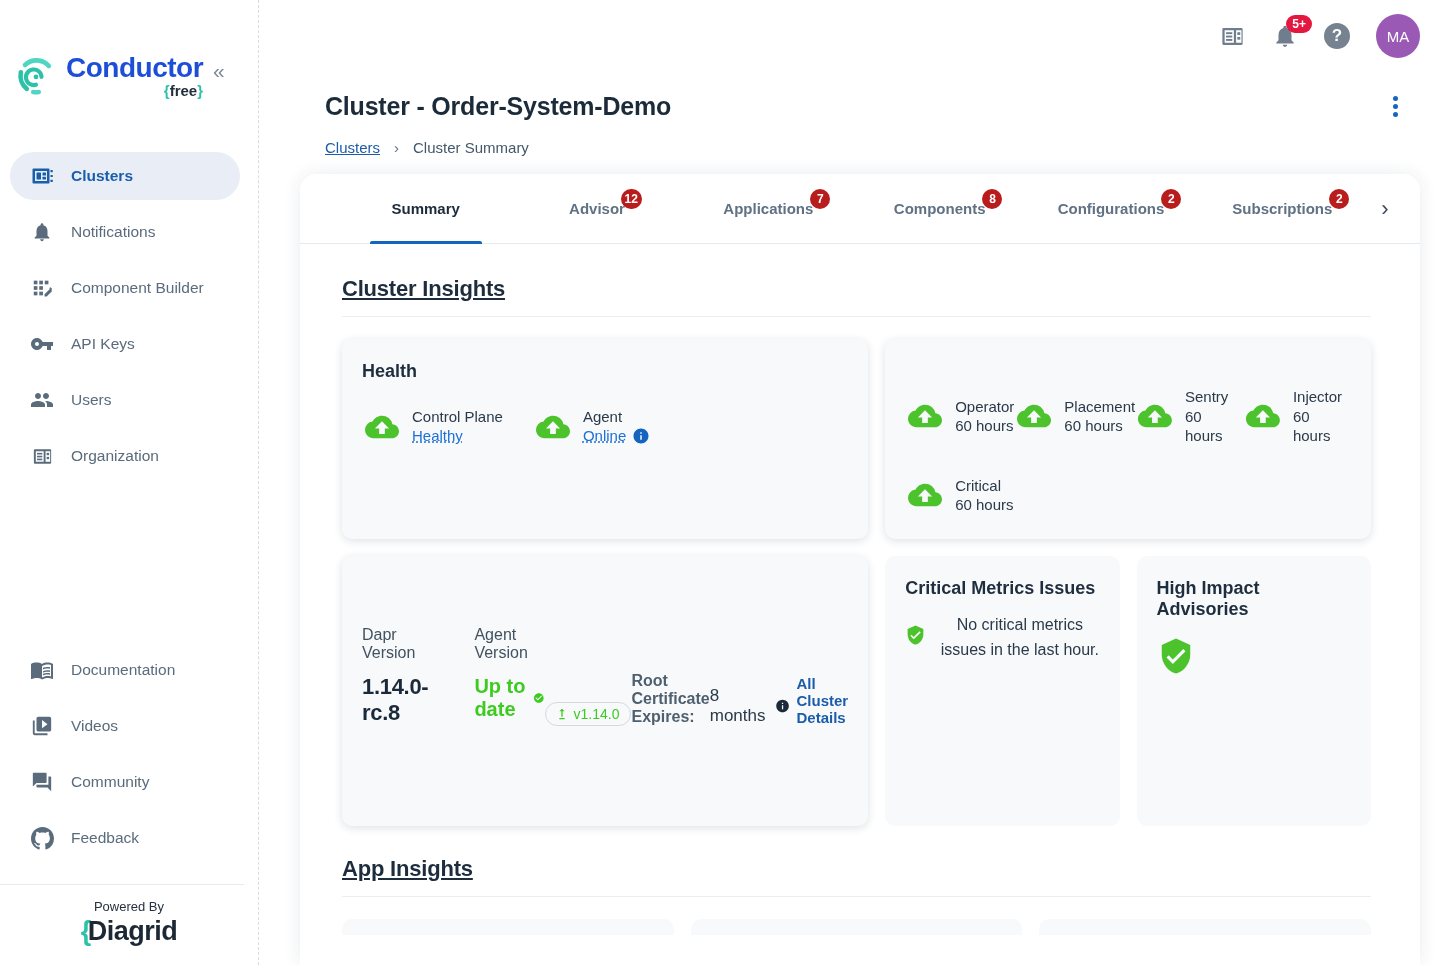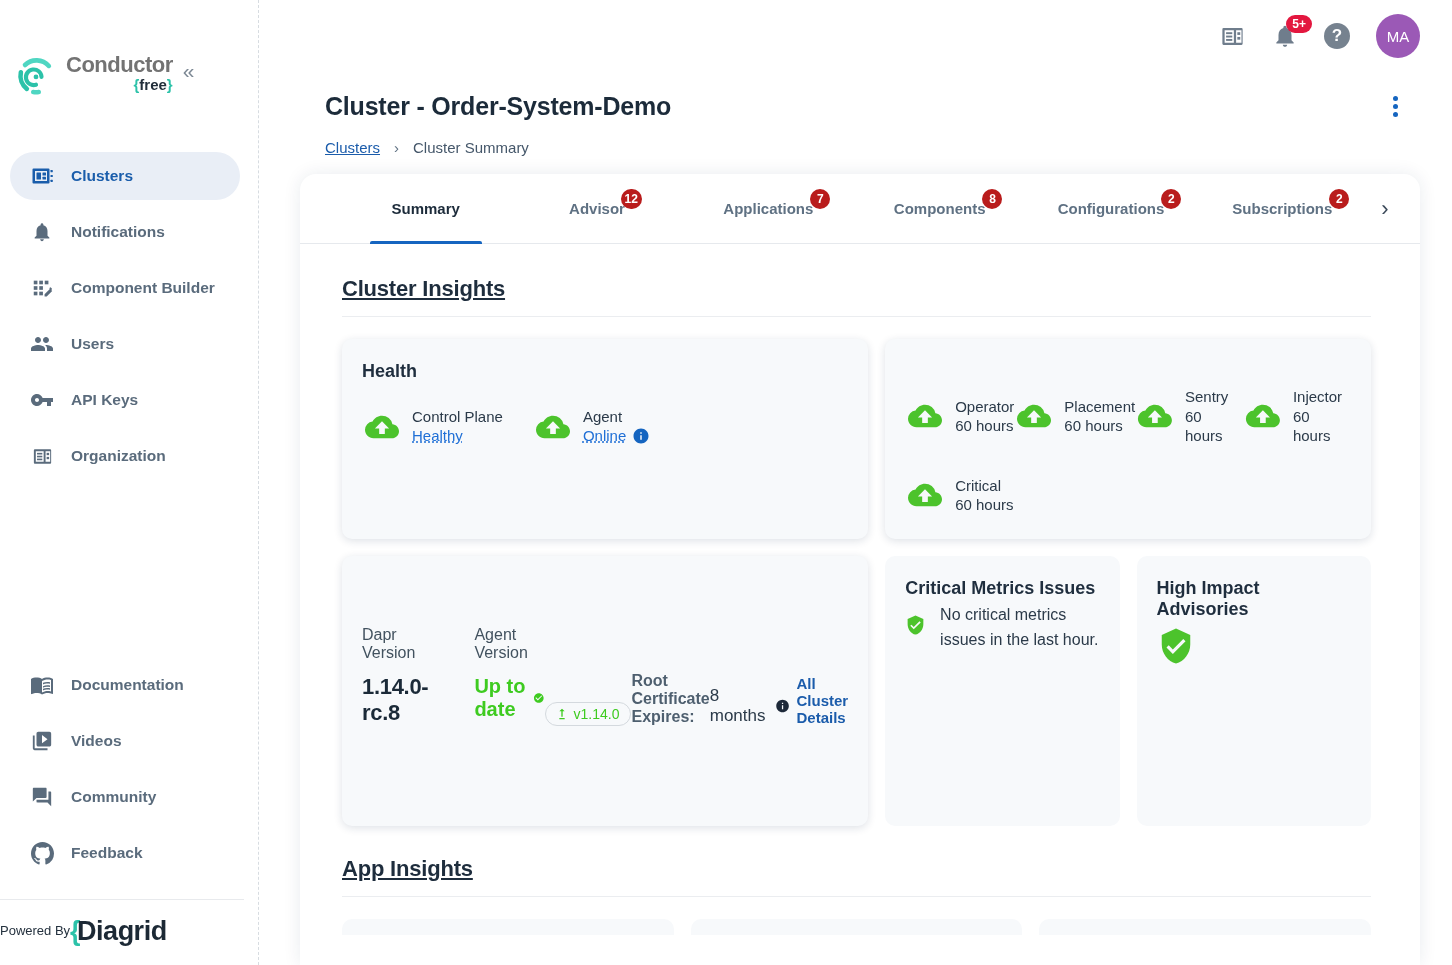--- a/index.html
+++ b/index.html
@@ -6,38 +6,38 @@
   html,body { width:1452px; height:965px; overflow:hidden; background:#ffffff;
               font-family:"Liberation Sans", sans-serif; color:#2b3a49; }
   body { display:flex; }
 
   
   .sidebar { width:259px; min-width:259px; height:100%; border-right:1px dashed #d7dce1;
              display:flex; flex-direction:column; background:#fff; }
   .logo-row { display:flex; align-items:flex-start; margin:52px 0 0 14px; }
   .logo-mark { margin-top:2px; }
   .logo-text-col { display:flex; flex-direction:column; margin-left:8px; }
-  .logo-name { font-size:22px; font-weight:700; color:#737373; letter-spacing:-0.5px; }
+  .logo-name { font-size:28px; font-weight:700; color:#1d4ed8; letter-spacing:-0.5px; }
   .logo-tier { align-self:flex-end; font-size:15px; font-weight:700; color:#222e3a; margin-top:-2px; }
   .logo-tier .brace { color:#2cc2a9; font-weight:700; }
   .collapse-btn { margin-left:10px; margin-top:8px; font-size:21px; color:#7b8793; cursor:pointer; line-height:1; }
 
   .nav { margin-top:46px; display:flex; flex-direction:column; }
   .nav-item { display:flex; align-items:center; height:48px; margin:4px 18px 4px 10px;
               padding-left:20px; border-radius:26px; cursor:pointer; }
   .nav-item .nav-icon { width:24px; height:24px; display:flex; align-items:center; justify-content:center; }
-  .nav-item .nav-label { margin-left:17px; font-size:15.5px; font-weight:700; color:#5a6b7c; }
+  .nav-item .nav-label { margin-left:17px; font-size:15.5px; font-weight:400; color:#5a6b7c; }
   .nav-item svg { fill:#5a6b7c; }
   .nav-item.active { background:#e9eef6; }
   .nav-item.active .nav-label { color:#1a5dab; font-weight:700; }
   .nav-item.active svg { fill:#1a5dab; }
   .sidebar-spacer { flex:1; }
   .nav.bottom { margin-top:0; margin-bottom:8px; }
   .sidebar-divider { border-top:1px solid #e8eaed; margin:10px 14px 0 0; }
-  .powered { display:flex; flex-direction:row; align-items:center; padding:14px 0 18px 0; }
+  .powered { display:flex; flex-direction:column; align-items:center; padding:14px 0 18px 0; }
   .powered-by { font-size:13px; color:#24313e; }
   .diagrid-logo { font-size:27px; font-weight:700; color:#1c2935; letter-spacing:-0.5px; margin-top:2px; }
   .diagrid-logo .brace { color:#2cc2a9; margin-right:-3px; }
 
   
   .main { flex:1; display:flex; flex-direction:column; height:100%; }
   .top-icons { display:flex; align-items:center; justify-content:flex-end; gap:26px;
                margin:14px 32px 0 0; height:44px; }
   .hicon { color:#6f7d8c; display:flex; align-items:center; position:relative; cursor:pointer; }
   .hicon svg { fill:#6f7d8c; }
@@ -107,21 +107,21 @@
   .v-uptodate { font-size:20px; font-weight:700; color:#3ecb20; margin-top:13px;
                 display:flex; align-items:center; gap:7px; }
   .chip { display:inline-flex; align-items:center; gap:4px; border:1px solid #d4d9de; border-radius:14px;
           padding:3px 11px 3px 8px; margin-top:13px; background:#fff0; }
   .chip-label { font-size:14px; color:#3ecb20; }
   .cert-label { font-size:16px; font-weight:700; color:#4e5f6f; margin-top:18px; }
   .cert-value-row { display:flex; align-items:center; gap:7px; margin-top:11px; font-size:17px; color:#2b3a49; }
   .details-link { font-size:15px; font-weight:700; color:#1b5cab; margin-top:26px; margin-left:6px; cursor:pointer; }
   .version-inner { display:flex; flex-direction:row; align-items:flex-end;margin-top:48px; }
 
-  .shield-row { display:flex; align-items:flex-start; gap:14px; margin-top:4px; }
+  .shield-row { display:flex; align-items:flex-start; gap:14px; margin-top:14px;text-align:center; }
   .shield-msg { font-size:16px; color:#2b3a49; line-height:1.55; max-width:230px; }
 
   .partial-card { background:#f7f9fb; border-radius:10px 10px 0 0; height:16px; }
   .partial-grid { display:grid; grid-template-columns:1fr 1fr 1fr; gap:17px; margin-top:22px; }
 </style>
 </head>
 <body>
 
 <aside class="sidebar">
   <div class="logo-row">
@@ -175,32 +175,32 @@
           <rect x="3" y="16" width="4" height="4"></rect>
             <rect x="9" y="16" width="4" height="4"></rect>
           <path d="M14.8 18.9v2.3h2.3l6-6-2.3-2.3-6 6zm7.9-5.6a.6.6 0 0 0 0-.85l-1.1-1.1a.6.6 0 0 0-.85 0l-.9.9 2.3 2.3.55-1.25z"></path>
         </svg>
       </span>
       <span class="nav-label">Component Builder</span>
     </div>
     <div class="nav-item">
       <span class="nav-icon">
         <svg width="24" height="24" viewBox="0 0 24 24">
+            <path d="M12.65 10C11.83 7.67 9.61 6 7 6c-3.31 0-6 2.69-6 6s2.69 6 6 6c2.61 0 4.83-1.67 5.65-4H17v4h4v-4h2v-4H12.65zM7 14c-1.1 0-2-.9-2-2s.9-2 2-2 2 .9 2 2-.9 2-2 2z"></path>
+          </svg>
+      </span>
+      <span class="nav-label">API Keys</span>
+    </div>
+    <div class="nav-item">
+      <span class="nav-icon">
+        <svg width="24" height="24" viewBox="0 0 24 24">
             <path d="M16 11c1.66 0 2.99-1.34 2.99-3S17.66 5 16 5s-3 1.34-3 3 1.34 3 3 3zm-8 0c1.66 0 2.99-1.34 2.99-3S9.66 5 8 5 5 6.34 5 8s1.34 3 3 3zm0 2c-2.33 0-7 1.17-7 3.5V19h14v-2.5c0-2.33-4.67-3.5-7-3.5zm8 0c-.29 0-.62.02-.97.05 1.16.84 1.97 1.97 1.97 3.45V19h6v-2.5c0-2.33-4.67-3.5-7-3.5z"></path>
           </svg>
       </span>
       <span class="nav-label">Users</span>
-    </div>
-    <div class="nav-item">
-      <span class="nav-icon">
-        <svg width="24" height="24" viewBox="0 0 24 24">
-            <path d="M12.65 10C11.83 7.67 9.61 6 7 6c-3.31 0-6 2.69-6 6s2.69 6 6 6c2.61 0 4.83-1.67 5.65-4H17v4h4v-4h2v-4H12.65zM7 14c-1.1 0-2-.9-2-2s.9-2 2-2 2 .9 2 2-.9 2-2 2z"></path>
-          </svg>
-      </span>
-      <span class="nav-label">API Keys</span>
     </div>
     <div class="nav-item">
       <span class="nav-icon">
         <svg width="23" height="23" viewBox="0 0 24 24">
           <path d="M4 4.5h16a1 1 0 0 1 1 1v13a1 1 0 0 1-1 1H4a1 1 0 0 1-1-1v-13a1 1 0 0 1 1-1zM5 6.5v11h8.2v-11H5zm10.2 0v11H20v-11h-4.8z"></path>
           <rect x="6.3" y="8.2" width="5.5" height="1.7"></rect>
             <rect x="6.3" y="11.2" width="5.5" height="1.7"></rect>
             <rect x="6.3" y="14.2" width="5.5" height="1.7"></rect>
           <rect x="16.3" y="8.2" width="2.6" height="2.4"></rect>
             <rect x="16.3" y="12.4" width="2.6" height="2.4"></rect>

